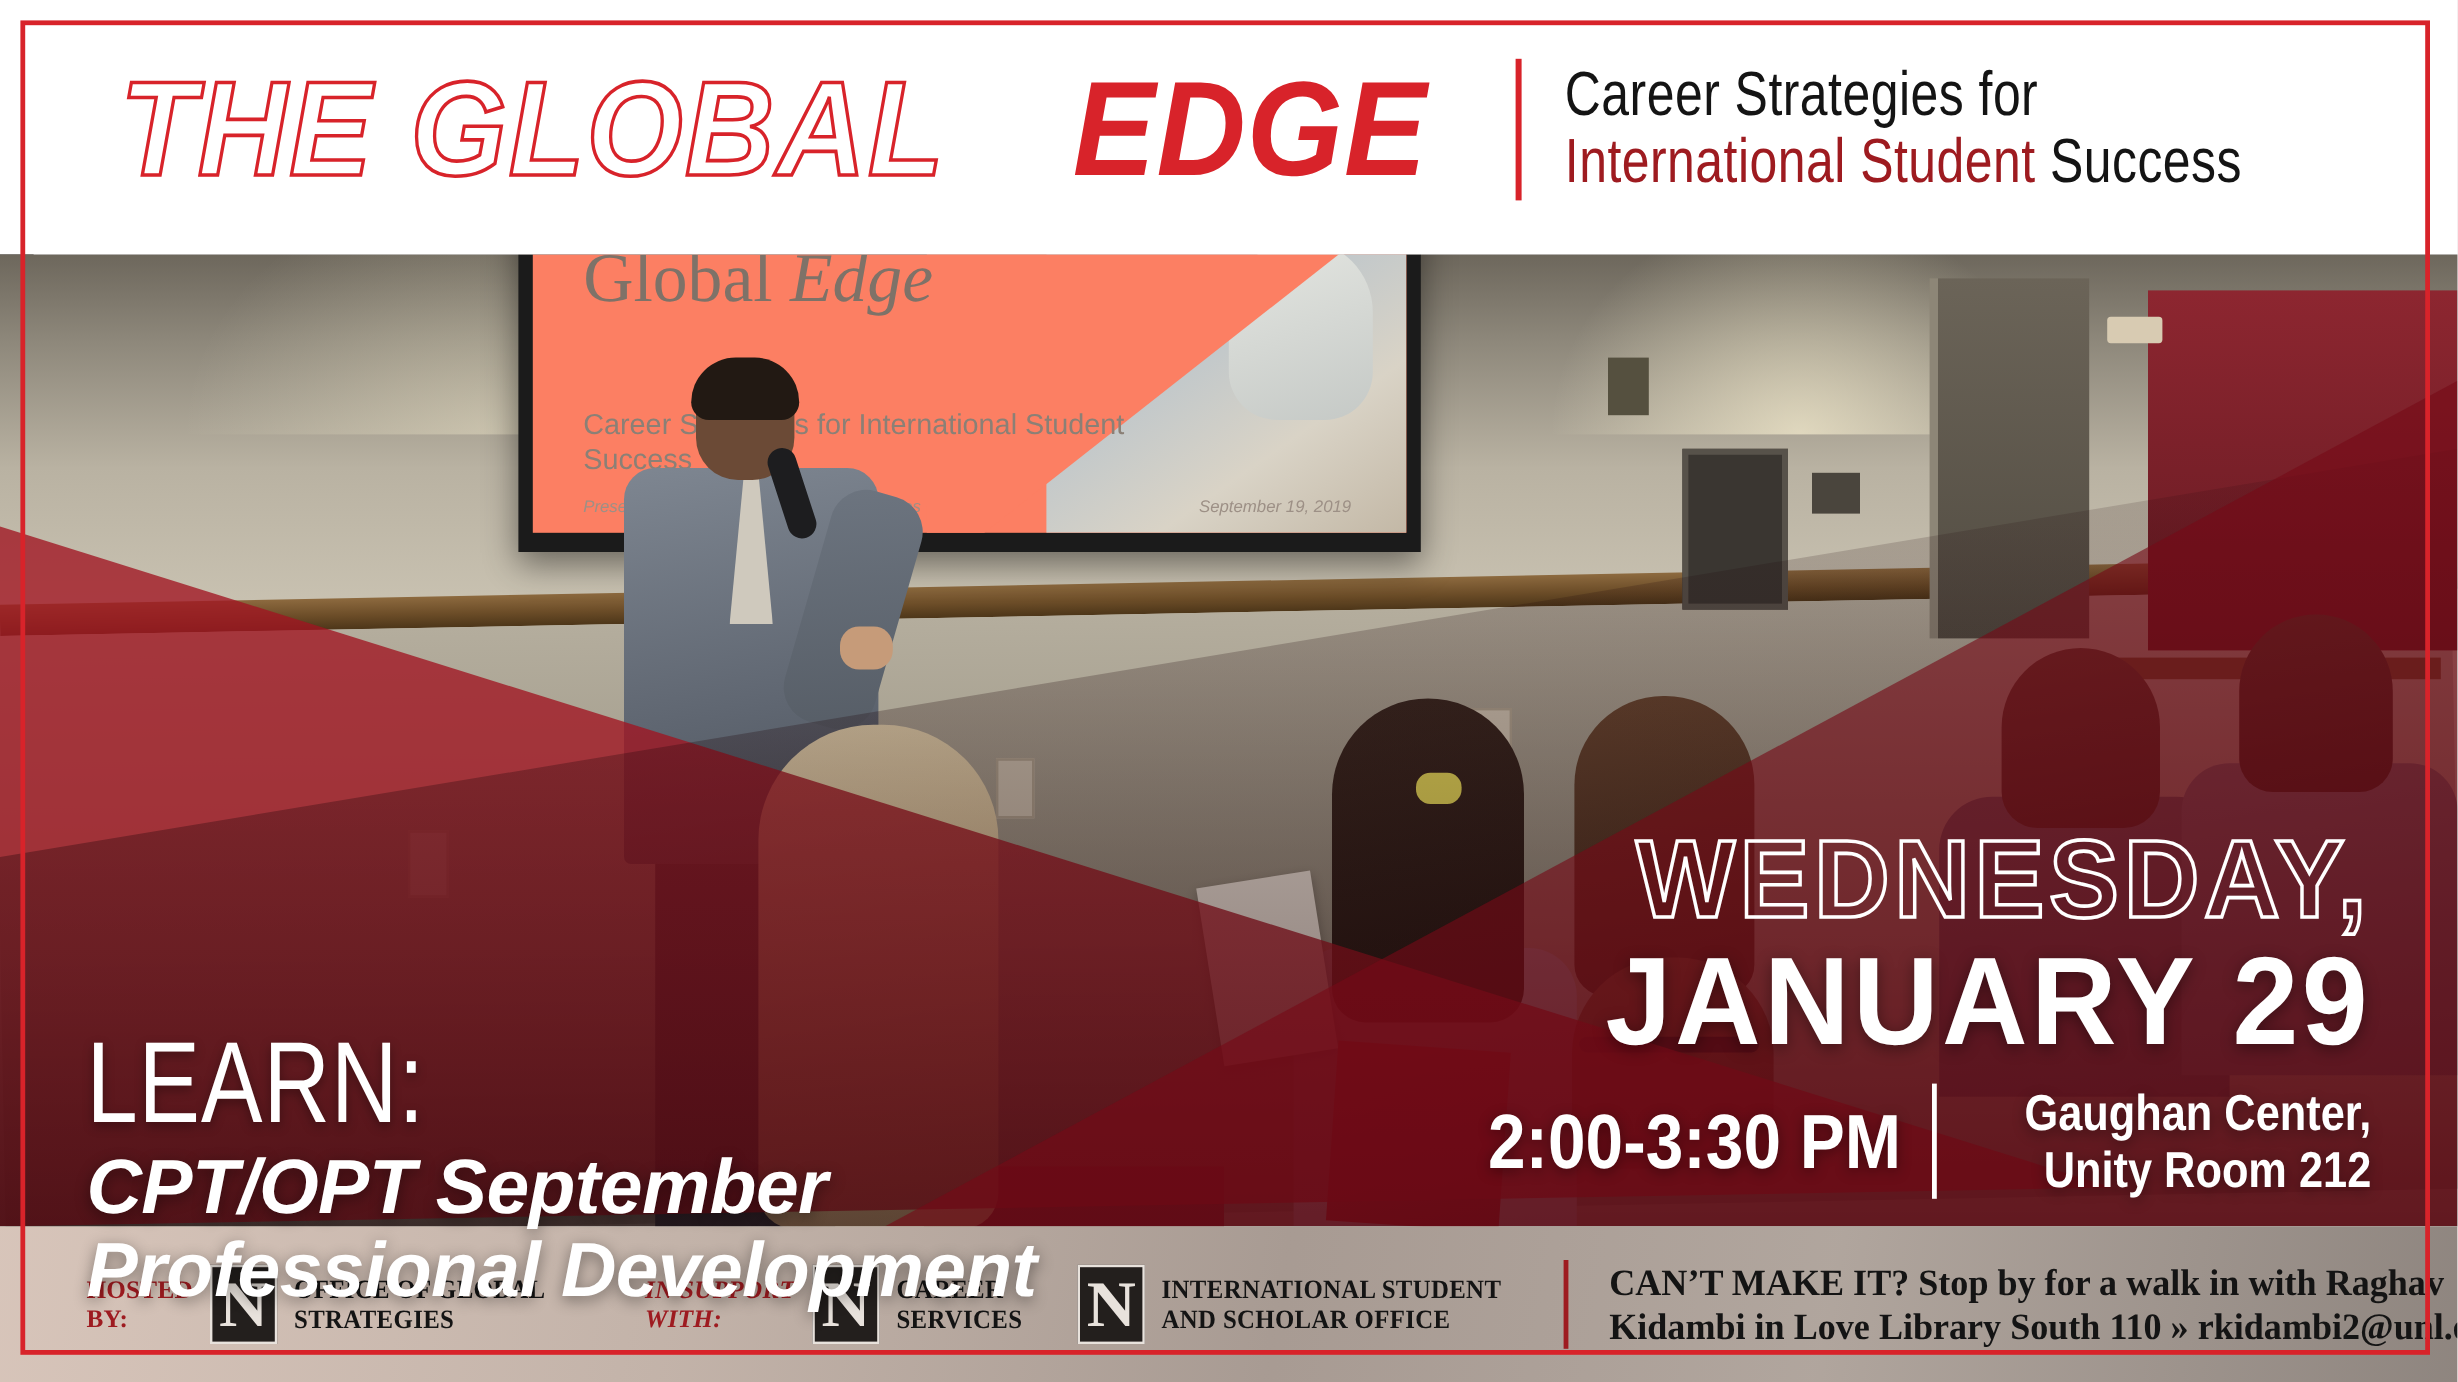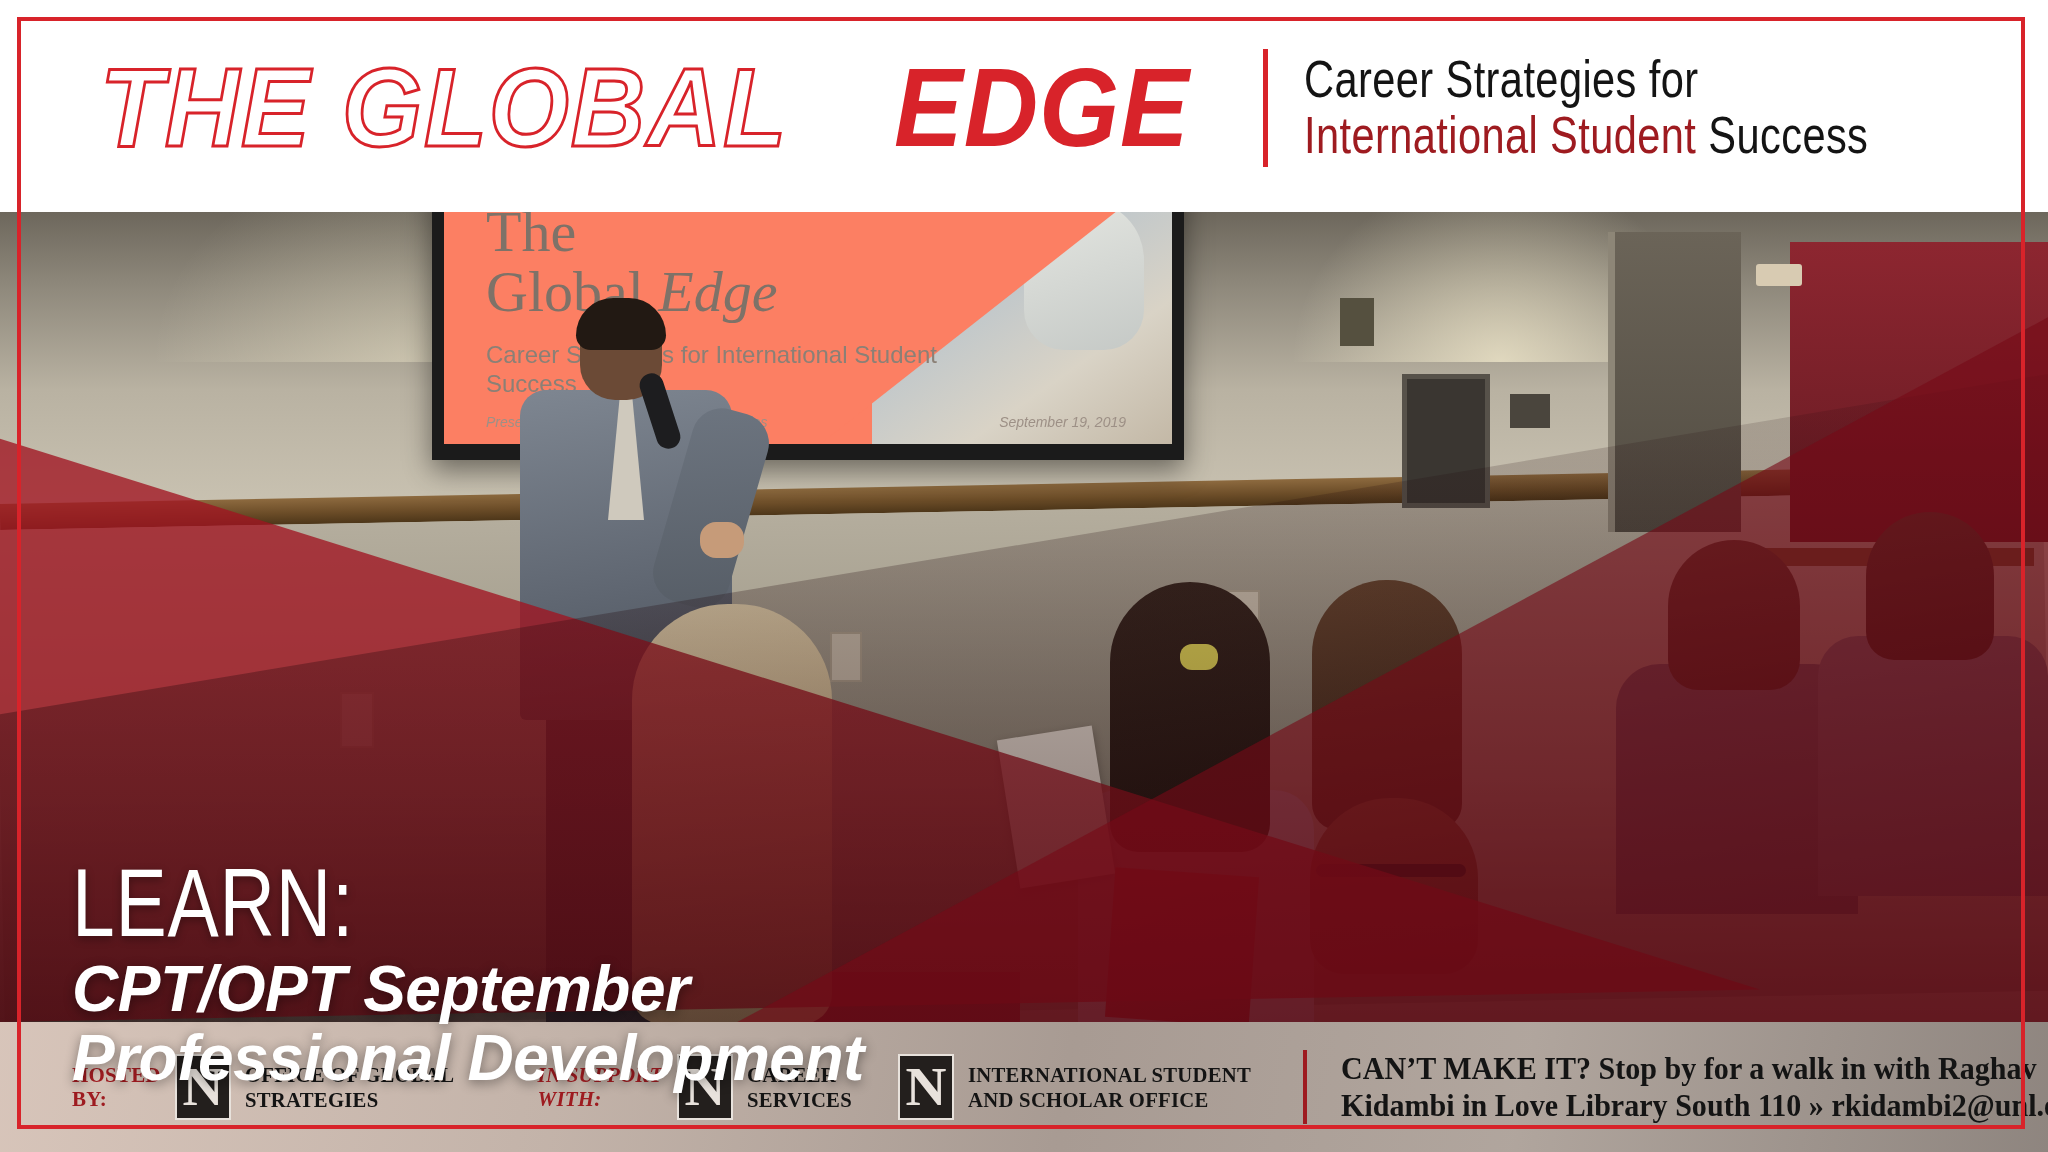--- a/index.html
+++ b/index.html
@@ -463,21 +463,20 @@
     <div class="ceil-glow"></div>
     <div class="ceil-glow2"></div>
     <div class="wood-rail"></div>
     <div class="lower-wall"></div>
 
     <div class="screen-frame">
       <div class="screen">
         <div class="screen-photo"></div>
         <div class="screen-diag"></div>
         <div class="slide-title">
-          <div>The</div>
           <div><span>Global </span><em>Edge</em></div>
         </div>
         <div class="slide-sub">Career Strategies for International Student Success</div>
         <div class="slide-credit">
           <span>Presented by UNL Office of Global Strategies</span>
           <span>September 19, 2019</span>
         </div>
       </div>
     </div>
 
@@ -534,20 +533,32 @@
   </div>
 
   <div class="learn-block">
     <div class="learn-head">LEARN:</div>
     <div class="learn-list">
       <div class="learn-item">CPT/OPT September</div>
       <div class="learn-item">Professional Development</div>
     </div>
   </div>
 
+  <div class="date-block">
+    <div class="date-day">WEDNESDAY,</div>
+    <div class="date-date">JANUARY 29</div>
+    <div class="date-row">
+      <div class="date-time">2:00-3:30 PM</div>
+      <div class="date-sep"></div>
+      <div class="date-loc">
+        <div>Gaughan Center,</div>
+        <div>Unity Room 212</div>
+      </div>
+    </div>
+  </div>
 
   <div class="footer">
     <div class="footer-inner">
 
       <div class="f-label">
         <div>HOSTED</div>
         <div>BY:</div>
       </div>
       <div class="n-logo"></div>
       <div class="f-org">

